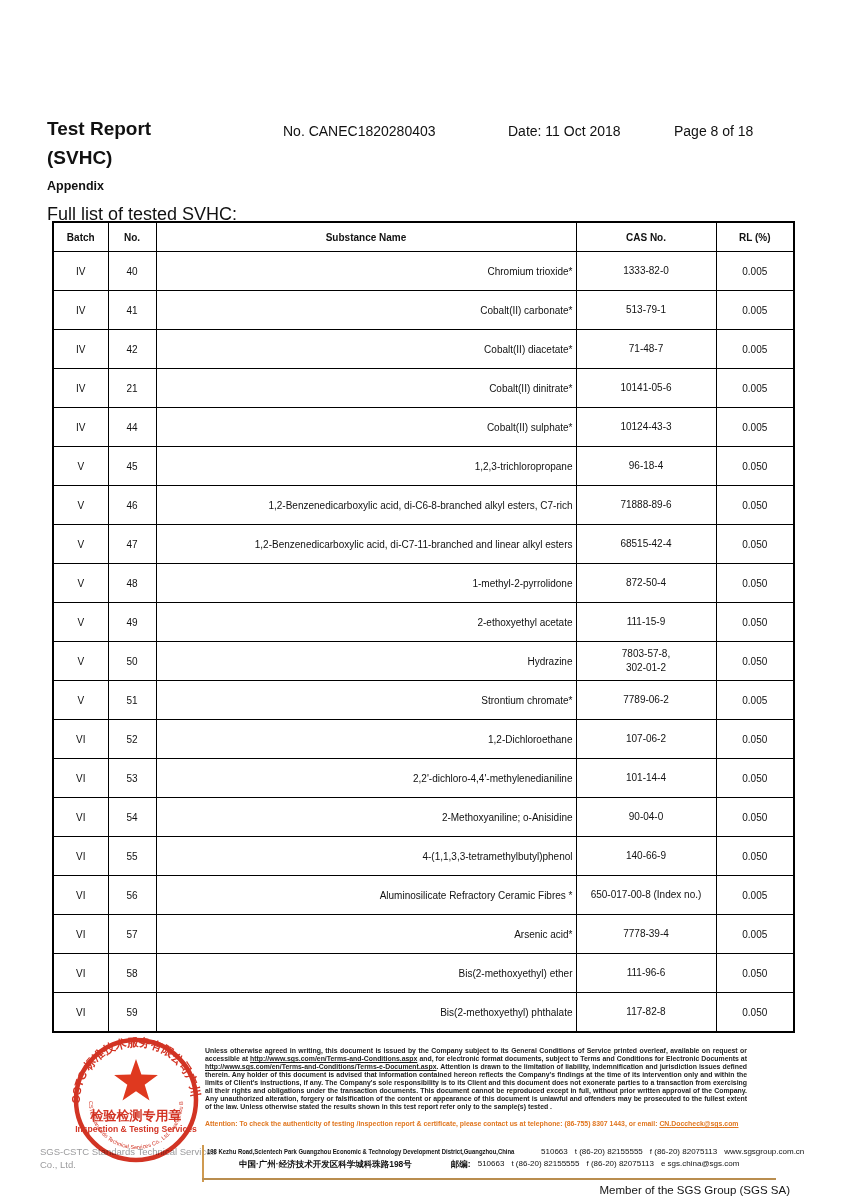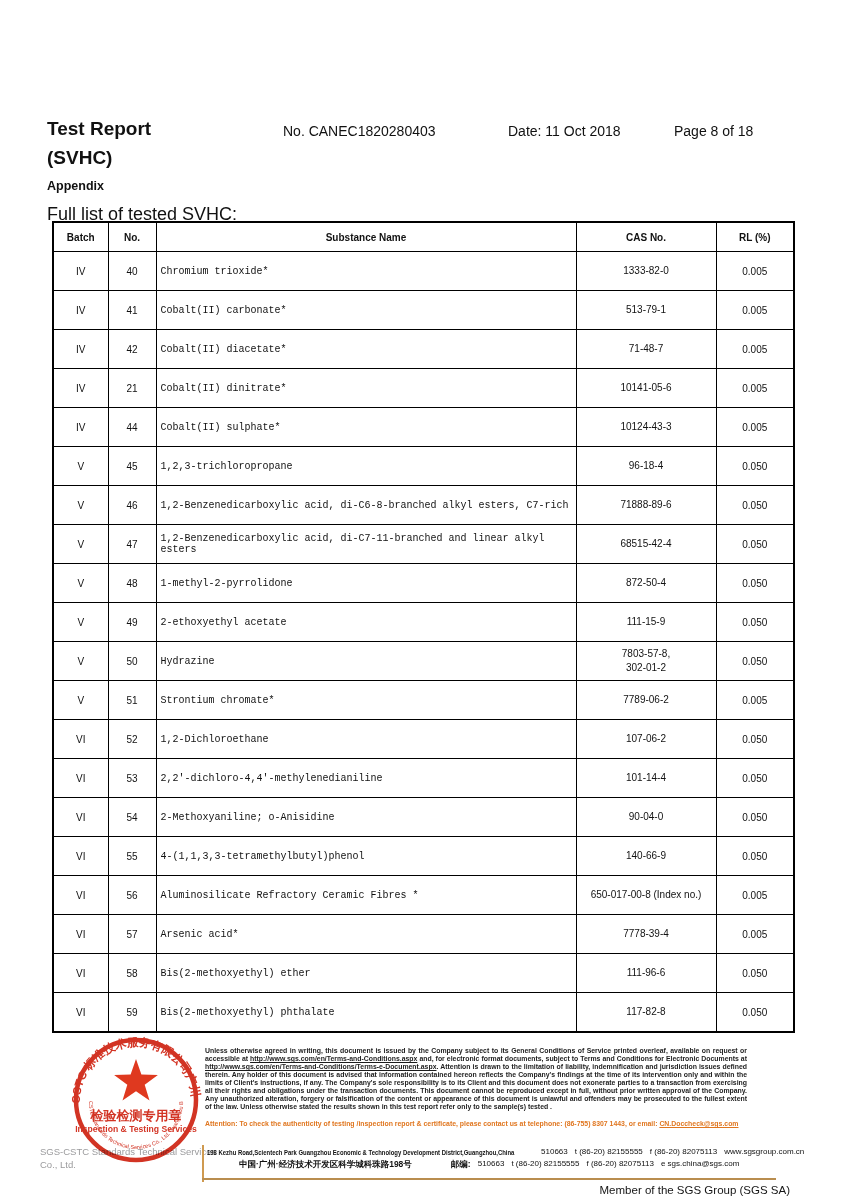--- a/index.html
+++ b/index.html
@@ -22,38 +22,38 @@
   .appendix{position:absolute;left:47px;top:179px;font-size:12.5px;font-weight:bold;}
   .fulllist{position:absolute;left:47px;top:204px;font-size:18px;font-weight:normal;}
 
   
   .tbl-wrap{position:absolute;left:52px;top:221px;width:741px;}
   table{border-collapse:collapse;table-layout:fixed;width:741px;font-size:10px;}
   table,td,th{border:1px solid #000;}
   table{border-width:2px;}
   th{font-weight:bold;height:26px;padding:1px 2px;}
   td{height:36px;padding:1px 3px;text-align:center;vertical-align:middle;}
-  td.c-sub{text-align:left;padding-left:4px;font-family:Liberation Mono, monospace;}
+  td.c-sub{text-align:right;padding-left:14px;}
   td.c-cas{white-space:pre-line;line-height:1.45;}
   col.w-batch{width:55px;} col.w-no{width:48px;} col.w-sub{width:420px;}
   col.w-cas{width:140px;} col.w-rl{width:78px;}
 
   
   .stamp-svg{position:absolute;left:56px;top:1036px;mix-blend-mode:multiply;opacity:.93;}
   .company-gray{position:absolute;left:40px;top:1146px;width:185px;font-size:9.5px;line-height:1.35;
     color:#9b9b9d;}
   .disclaimer{position:absolute;left:205px;top:1047px;width:542px;font-size:6.9px;line-height:1.16;
     text-align:justify;font-weight:bold;color:#1c1c1c;}
   .disclaimer .lnk{text-decoration:underline;}
   .attention{position:absolute;left:205px;top:1120px;width:548px;font-size:6.9px;line-height:1.18;
     font-weight:bold;color:#e0761f;}
   .attention .lnk{text-decoration:underline;}
   .addr-vline{position:absolute;left:202px;top:1145px;width:2px;height:37px;background:#cf9a50;}
   .addr{position:absolute;left:207px;top:1148px;width:590px;font-size:8px;font-weight:bold;line-height:1.1;}
-  .addr-row{display:flex;align-items:flex-end;gap:7px;white-space:nowrap;margin-bottom:3px;}
+  .addr-row{display:flex;align-items:center;gap:7px;white-space:nowrap;margin-bottom:3px;}
   .street-en{font-size:6.3px;transform:scaleX(.94);transform-origin:left;}
   .street-cn{font-size:8.5px;padding-left:32px;}
   .addr-num{font-size:8px;font-weight:normal;}
   .footer-hline{position:absolute;left:202px;top:1178px;width:574px;height:2px;background:#b98d4f;}
   .member{position:absolute;right:60px;top:1184px;font-size:11.5px;color:#151515;text-align:center;}
 </style>
 </head>
 <body>
 
 <div class="page">

